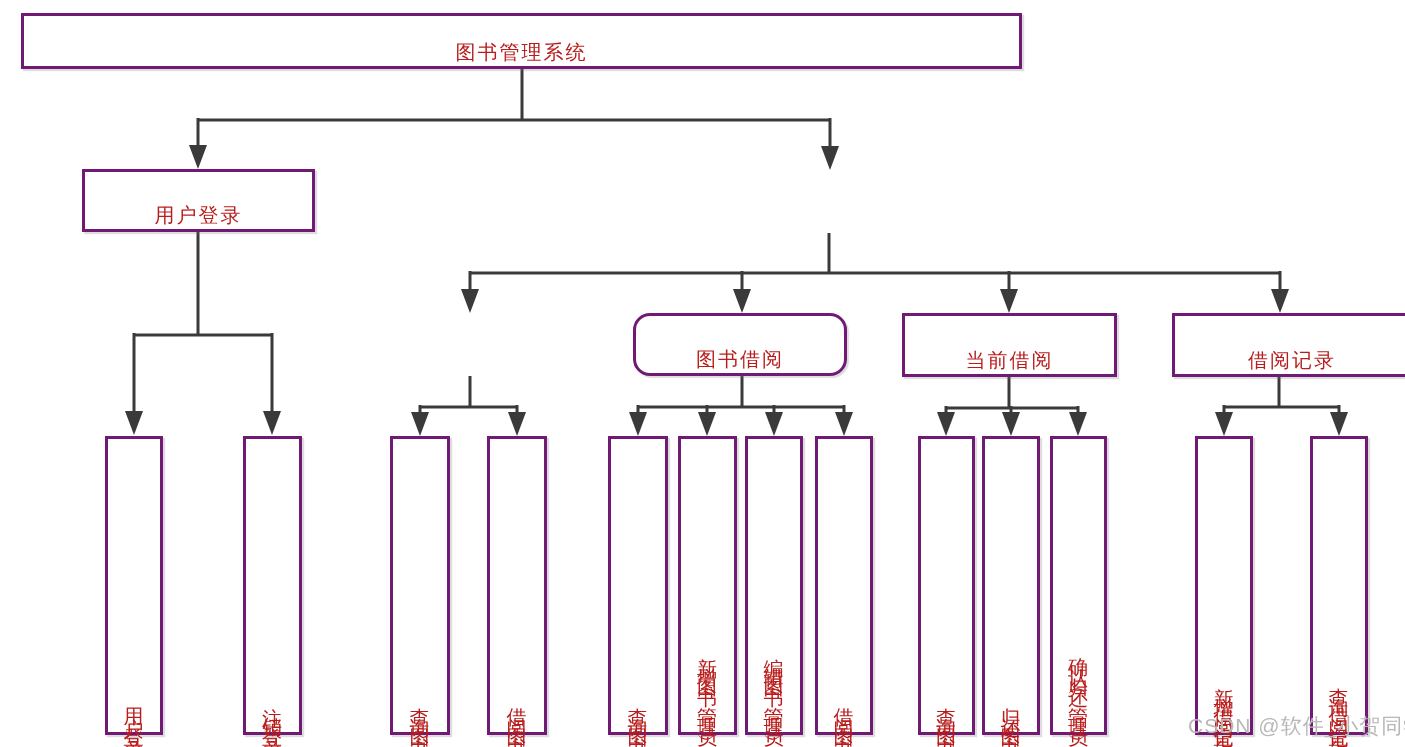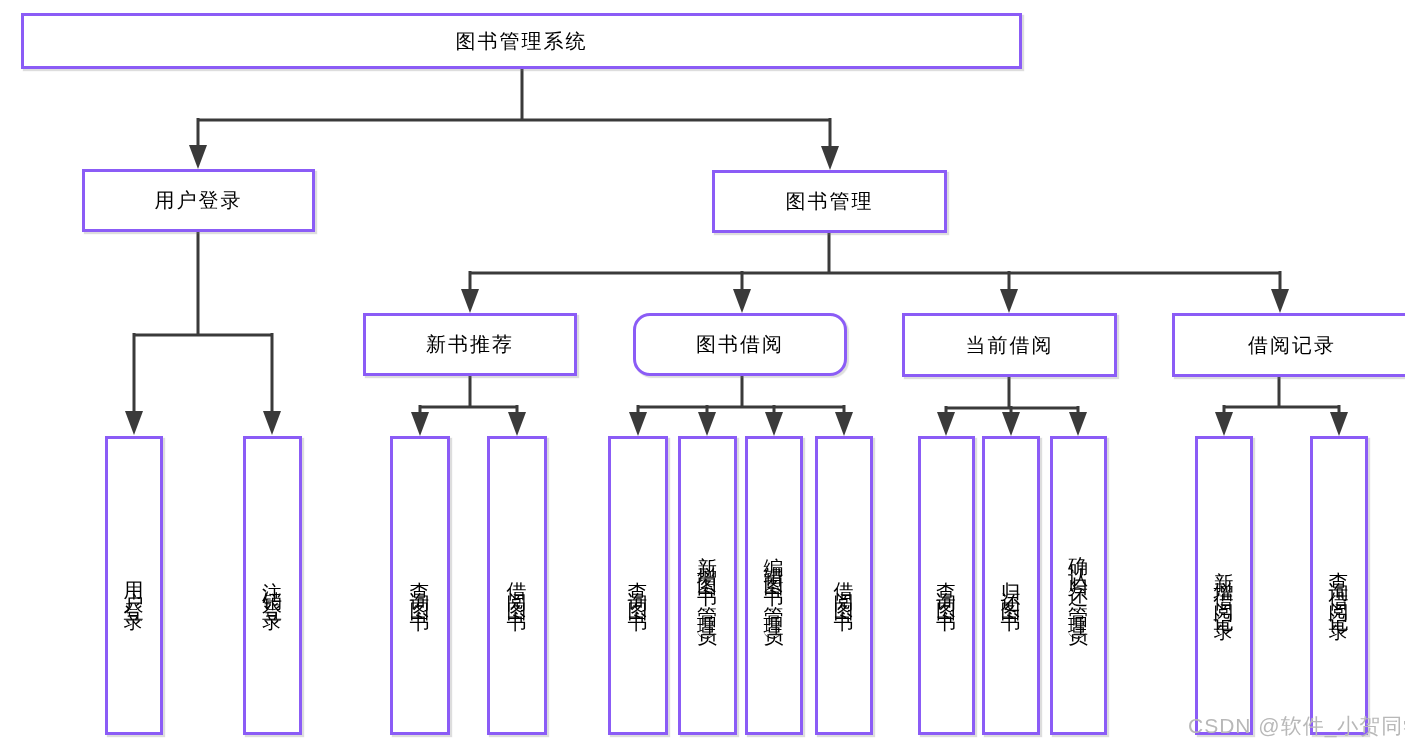--- a/index.html
+++ b/index.html
@@ -4,23 +4,23 @@
 <style>
   html,body{margin:0;padding:0;background:#fff;}
   body{
     width:1405px;height:747px;position:relative;overflow:hidden;
     font-family:"Liberation Sans",sans-serif;
   }
   #canvas{position:absolute;left:0;top:0;width:1405px;height:747px;}
   svg.connectors{position:absolute;left:0;top:0;z-index:1;}
   .box{
     position:absolute;z-index:2;box-sizing:border-box;
-    background:#ffffff;border:3px solid #8b5cf6;
-    display:flex;align-items:center;justify-content:center;
-    color:#000000;
+    background:#ffffff;border:3px solid #701a75;
+    display:flex;align-items:flex-end;justify-content:center;
+    color:#b91c1c;
     box-shadow:2px 2px 1px rgba(120,120,120,0.25);
   }
   .box.h span{font-size:20px;letter-spacing:2px;white-space:nowrap;}
   .box.v span{
     writing-mode:vertical-rl;
     font-size:20px;letter-spacing:10px;line-height:1;
     white-space:nowrap;
   }
   .watermark{
     position:absolute;z-index:3;
@@ -72,27 +72,21 @@
     </g>
   </svg>
 
   <div class="box h" style="left:21px;top:13px;width:1001px;height:56px;">
     <span>图书管理系统</span>
   </div>
 
   <div class="box h" style="left:82px;top:169px;width:233px;height:63px;">
     <span>用户登录</span>
   </div>
-  <div class="box h" style="left:712px;top:170px;width:235px;height:63px;">
-    <span>图书管理</span>
-  </div>
 
-  <div class="box h" style="left:363px;top:313px;width:214px;height:63px;">
-    <span>新书推荐</span>
-  </div>
   <div class="box h" style="left:633px;top:313px;width:214px;height:63px;border-radius:17px;">
     <span>图书借阅</span>
   </div>
   <div class="box h" style="left:902px;top:313px;width:215px;height:64px;">
     <span>当前借阅</span>
   </div>
   <div class="box h" style="left:1172px;top:313px;width:240px;height:64px;">
     <span>借阅记录</span>
   </div>
 

